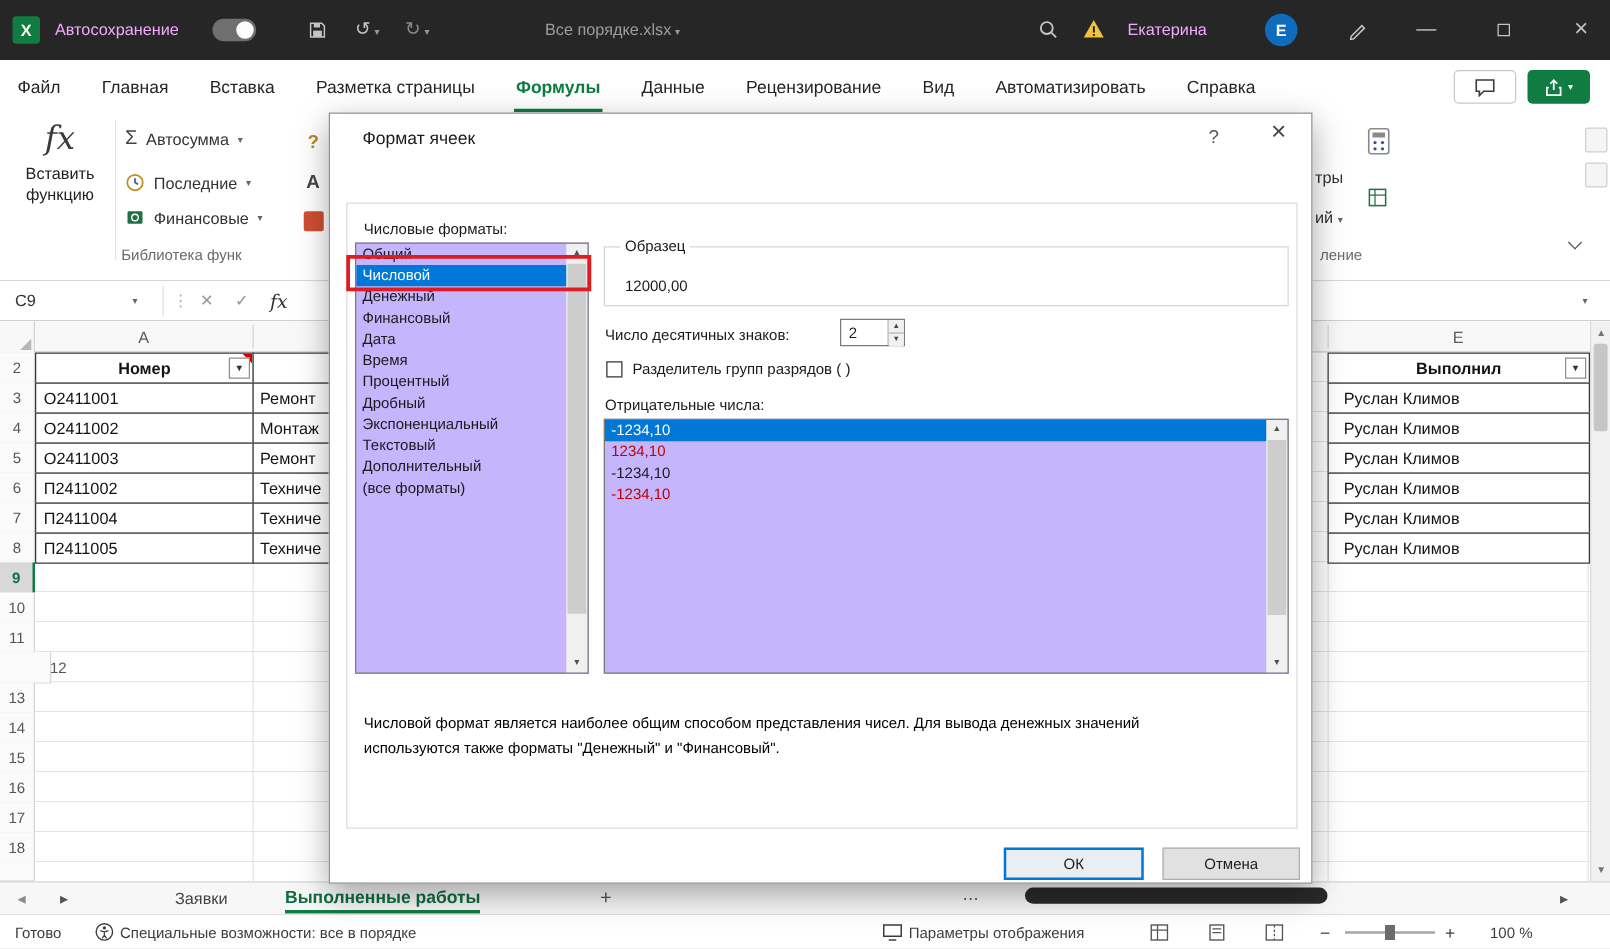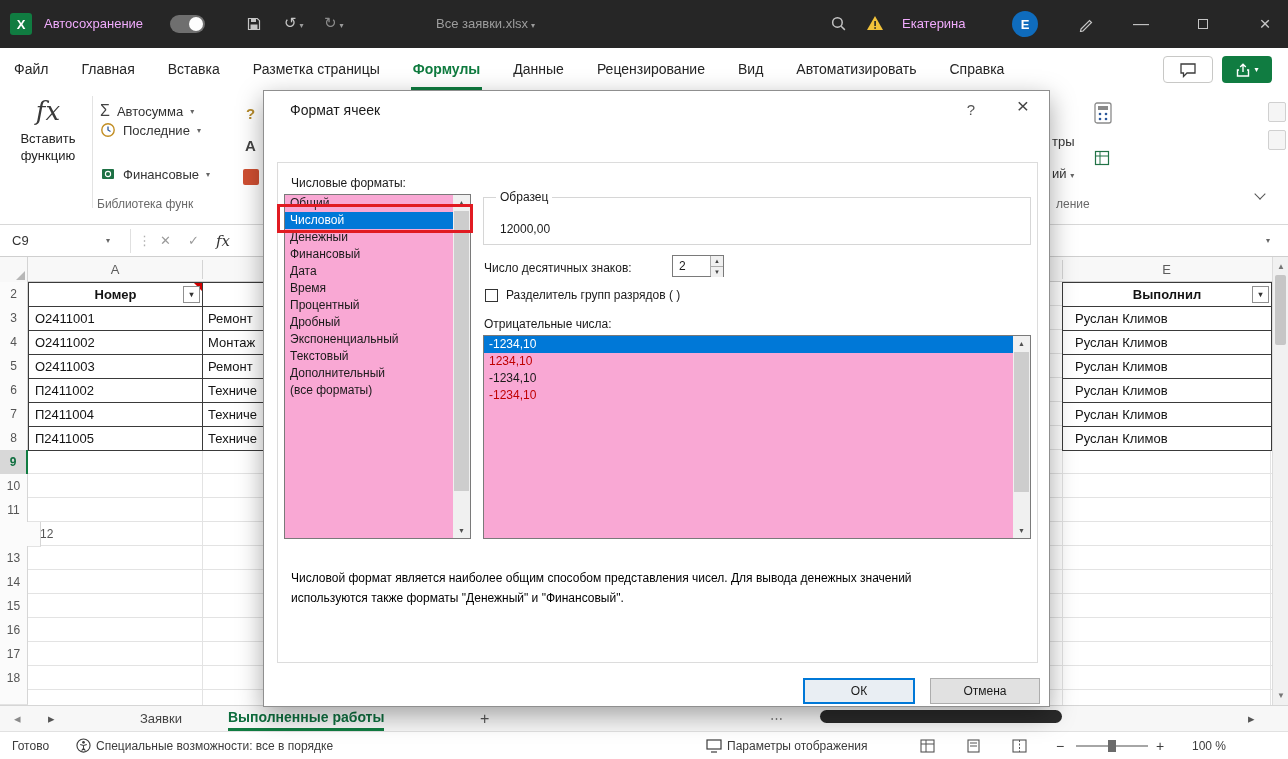--- a/index.html
+++ b/index.html
@@ -81,21 +81,21 @@
   .dialog { position:absolute; left:263px; top:90px; width:787px; height:617px; background:#fff; border:1px solid #8f8f8f; box-shadow:0 8px 24px rgba(0,0,0,.35); z-index:100; font-size:12px; color:#1a1a1a; }
   .dlg-title { position:absolute; left:26px; top:11px; font-size:14px; }
   .dlg-help { position:absolute; left:695px; top:10px; font-size:15px; color:#555; width:24px; text-align:center; }
   .dlg-close { position:absolute; left:744px; top:3px; font-size:21px; color:#444; width:30px; text-align:center; }
   .dlg-page { position:absolute; left:13px; top:71px; width:761px; height:501px; border:1px solid #dcdcdc; background:#fff; }
   .dlg-tabs { position:absolute; left:24px; top:47px; display:flex; z-index:2; }
   .dlg-tab { padding:5px 12px 4px; border:1px solid #d9d9d9; background:#f0f0f0; margin-right:1px; }
   .dlg-tab.active { background:#fff; border-bottom-color:#fff; padding-top:4px; margin-top:-1px; }
   .dlg-tab.active span { outline:1px dotted #8a8a8a; outline-offset:1px; }
   .dlg-label { position:absolute; white-space:nowrap; }
-  .listbox { position:absolute; background:#f9a8d4; border:1px solid #7a7a7a; overflow:hidden; }
+  .listbox { position:absolute; background:#c4b5fd; border:1px solid #7a7a7a; overflow:hidden; }
   .lb-item { height:17px; line-height:17px; padding-left:5px; white-space:nowrap; }
   .lb-sel { background:#0078D7; color:#fff; }
   .lb-red { color:#c00000; }
   .lbsb { position:absolute; right:0; top:0; width:17px; height:100%; background:#f0f0f0; }
   .lbsb .up, .lbsb .dn { position:absolute; left:0; width:17px; height:15px; text-align:center; font-size:7px; color:#505050; line-height:15px; }
   .lbsb .dn { bottom:0; }
   .lbsb .th { position:absolute; left:1px; top:16px; width:15px; background:#cdcdcd; }
   .groupbox { position:absolute; border:1px solid #d6d6d6;text-align:right; }
   .groupbox .gb-label { position:absolute; top:-8px; left:12px; background:#fff; padding:0 4px; }
   .spin { position:absolute; width:52px; height:22px; border:1px solid #7a7a7a; background:#fff; display:flex; }
@@ -123,21 +123,21 @@
     <div class="toggle">
         <div class="knob"></div>
       </div>
     <span class="tb-ic" style="left:246px; top:16px;"><svg width="16" height="16" viewBox="0 0 16 16">
           <path d="M2.5 2.5h8.8l2.2 2.2v8.8H2.5z" fill="none" stroke="#c5c5c5" stroke-width="1.2"></path>
           <rect x="5" y="2.5" width="5" height="3.5" fill="#c5c5c5"></rect>
           <rect x="4.5" y="8.5" width="7" height="5" fill="#c5c5c5"></rect>
         </svg></span>
     <span class="tb-ic" style="left:284px; top:14px; font-size:15px;">↺<span class="mini-caret">▾</span></span>
     <span class="tb-ic" style="left:324px; top:14px; font-size:15px; color:#8a8a8a;">↻<span class="mini-caret">▾</span></span>
-    <span class="ab tb-txt" style="left:436px; top:16px; color:#9d9d9d;"><span>Все заявки.xlsx</span><span class="mini-caret">▾</span></span>
+    <span class="ab tb-txt" style="left:436px; top:16px; color:#9d9d9d;"><span>Все порядке.xlsx</span><span class="mini-caret">▾</span></span>
     <span class="tb-ic" style="left:830px; top:15px;"><svg width="17" height="17" viewBox="0 0 16 16">
           <circle cx="7" cy="7" r="4.5" fill="none" stroke="#c5c5c5" stroke-width="1.4"></circle>
           <line x1="10.5" y1="10.5" x2="14" y2="14" stroke="#c5c5c5" stroke-width="1.4"></line>
         </svg></span>
     <span class="tb-ic" style="left:866px; top:15px;"><svg width="18" height="16" viewBox="0 0 18 16">
           <path d="M9 1 L17 15 H1 Z" fill="#f2c23a"></path>
           <rect x="8.3" y="6" width="1.6" height="5" fill="#262626"></rect>
           <rect x="8.3" y="12.2" width="1.6" height="1.6" fill="#262626"></rect>
         </svg></span>
     <span class="ab tb-txt" style="left:902px; top:16px;">Екатерина</span>
@@ -184,21 +184,21 @@
       <div class="fx-glyph">fx</div>
       <div class="fx-label">Вставить функцию</div>
     </div>
     <div class="rib-div"></div>
 
     <div class="rib-row" style="top:12px;">
       <span style="font-size:16px; color:#444;">Σ</span>
       <span>Автосумма</span>
       <span style="font-size:8px; color:#666;">▾</span>
     </div>
-    <div class="rib-row" style="top:32px;">
+    <div class="rib-row" style="top:48px;">
       <svg width="16" height="16" viewBox="0 0 16 16">
           <circle cx="8" cy="8" r="6.2" fill="#fff" stroke="#c28e24" stroke-width="1.4"></circle>
           <path d="M8 4.5 V8 L10.5 9.5" stroke="#2b579a" stroke-width="1.3" fill="none"></path>
         </svg>
       <span>Последние</span>
       <span style="font-size:8px; color:#666;">▾</span>
     </div>
     <div class="rib-row" style="top:76px;">
       <svg width="16" height="16" viewBox="0 0 16 16">
           <rect x="2" y="3" width="12" height="10" rx="1" fill="#1e7145"></rect>

